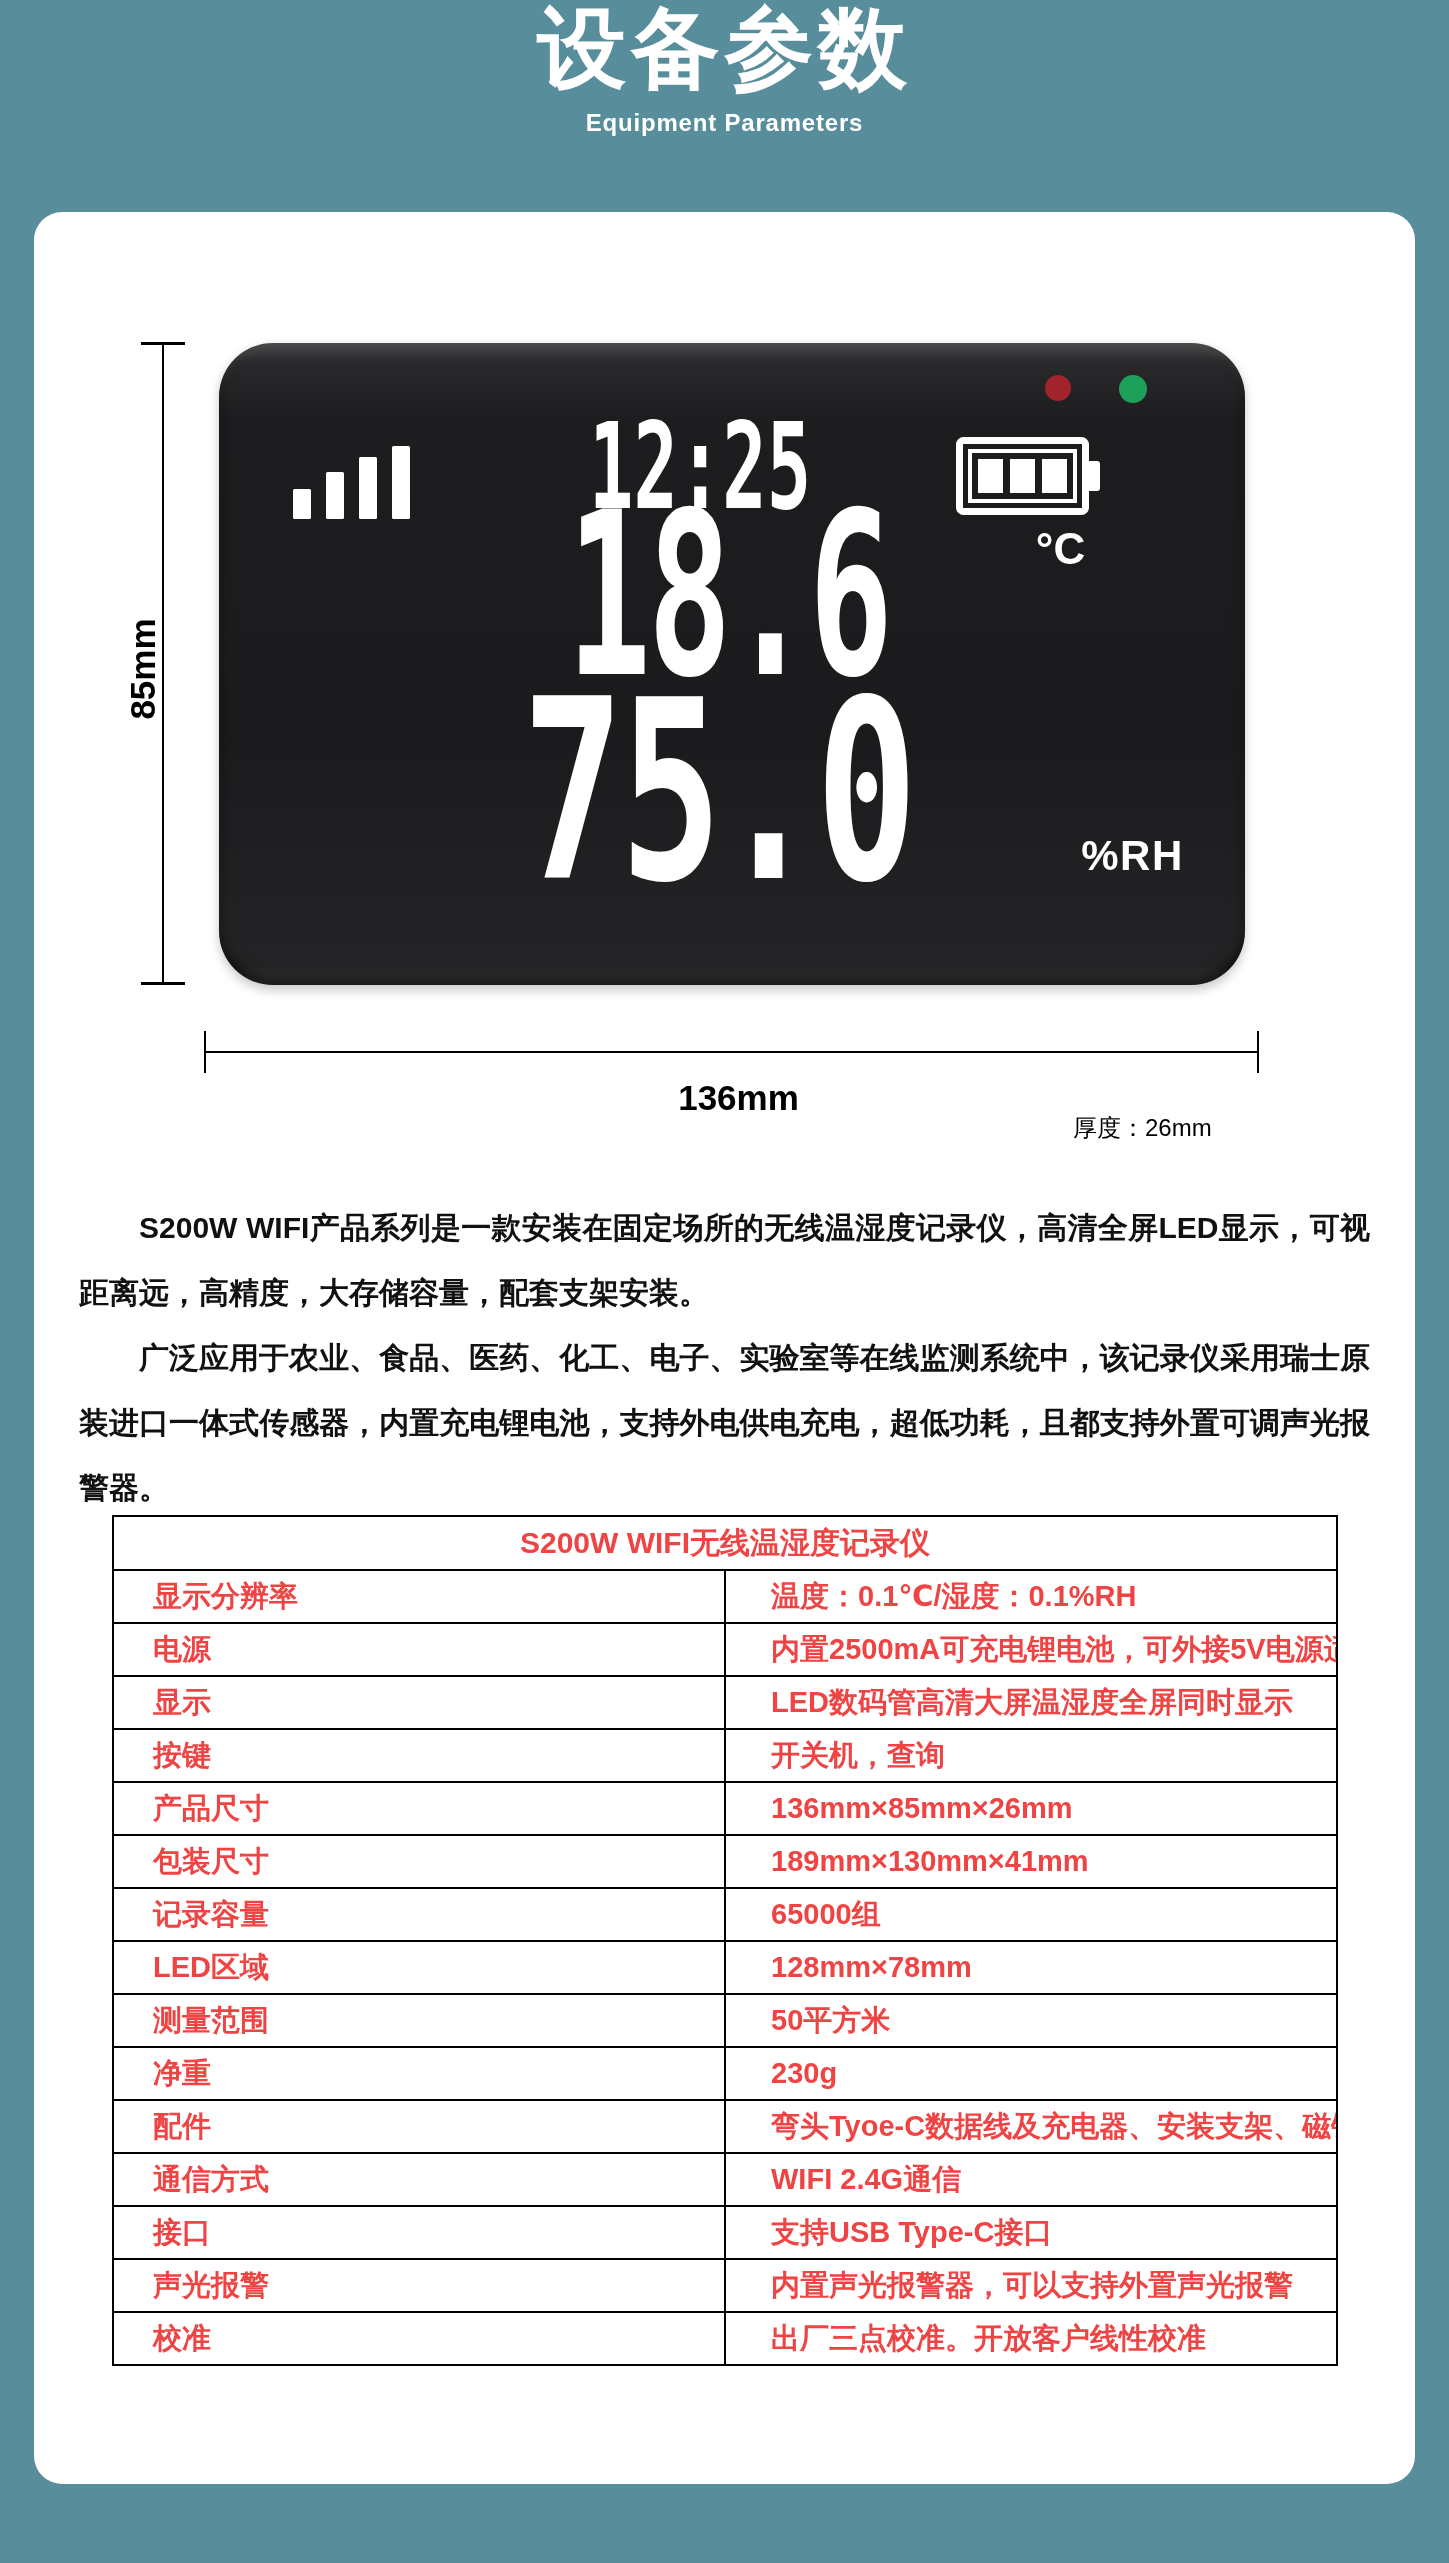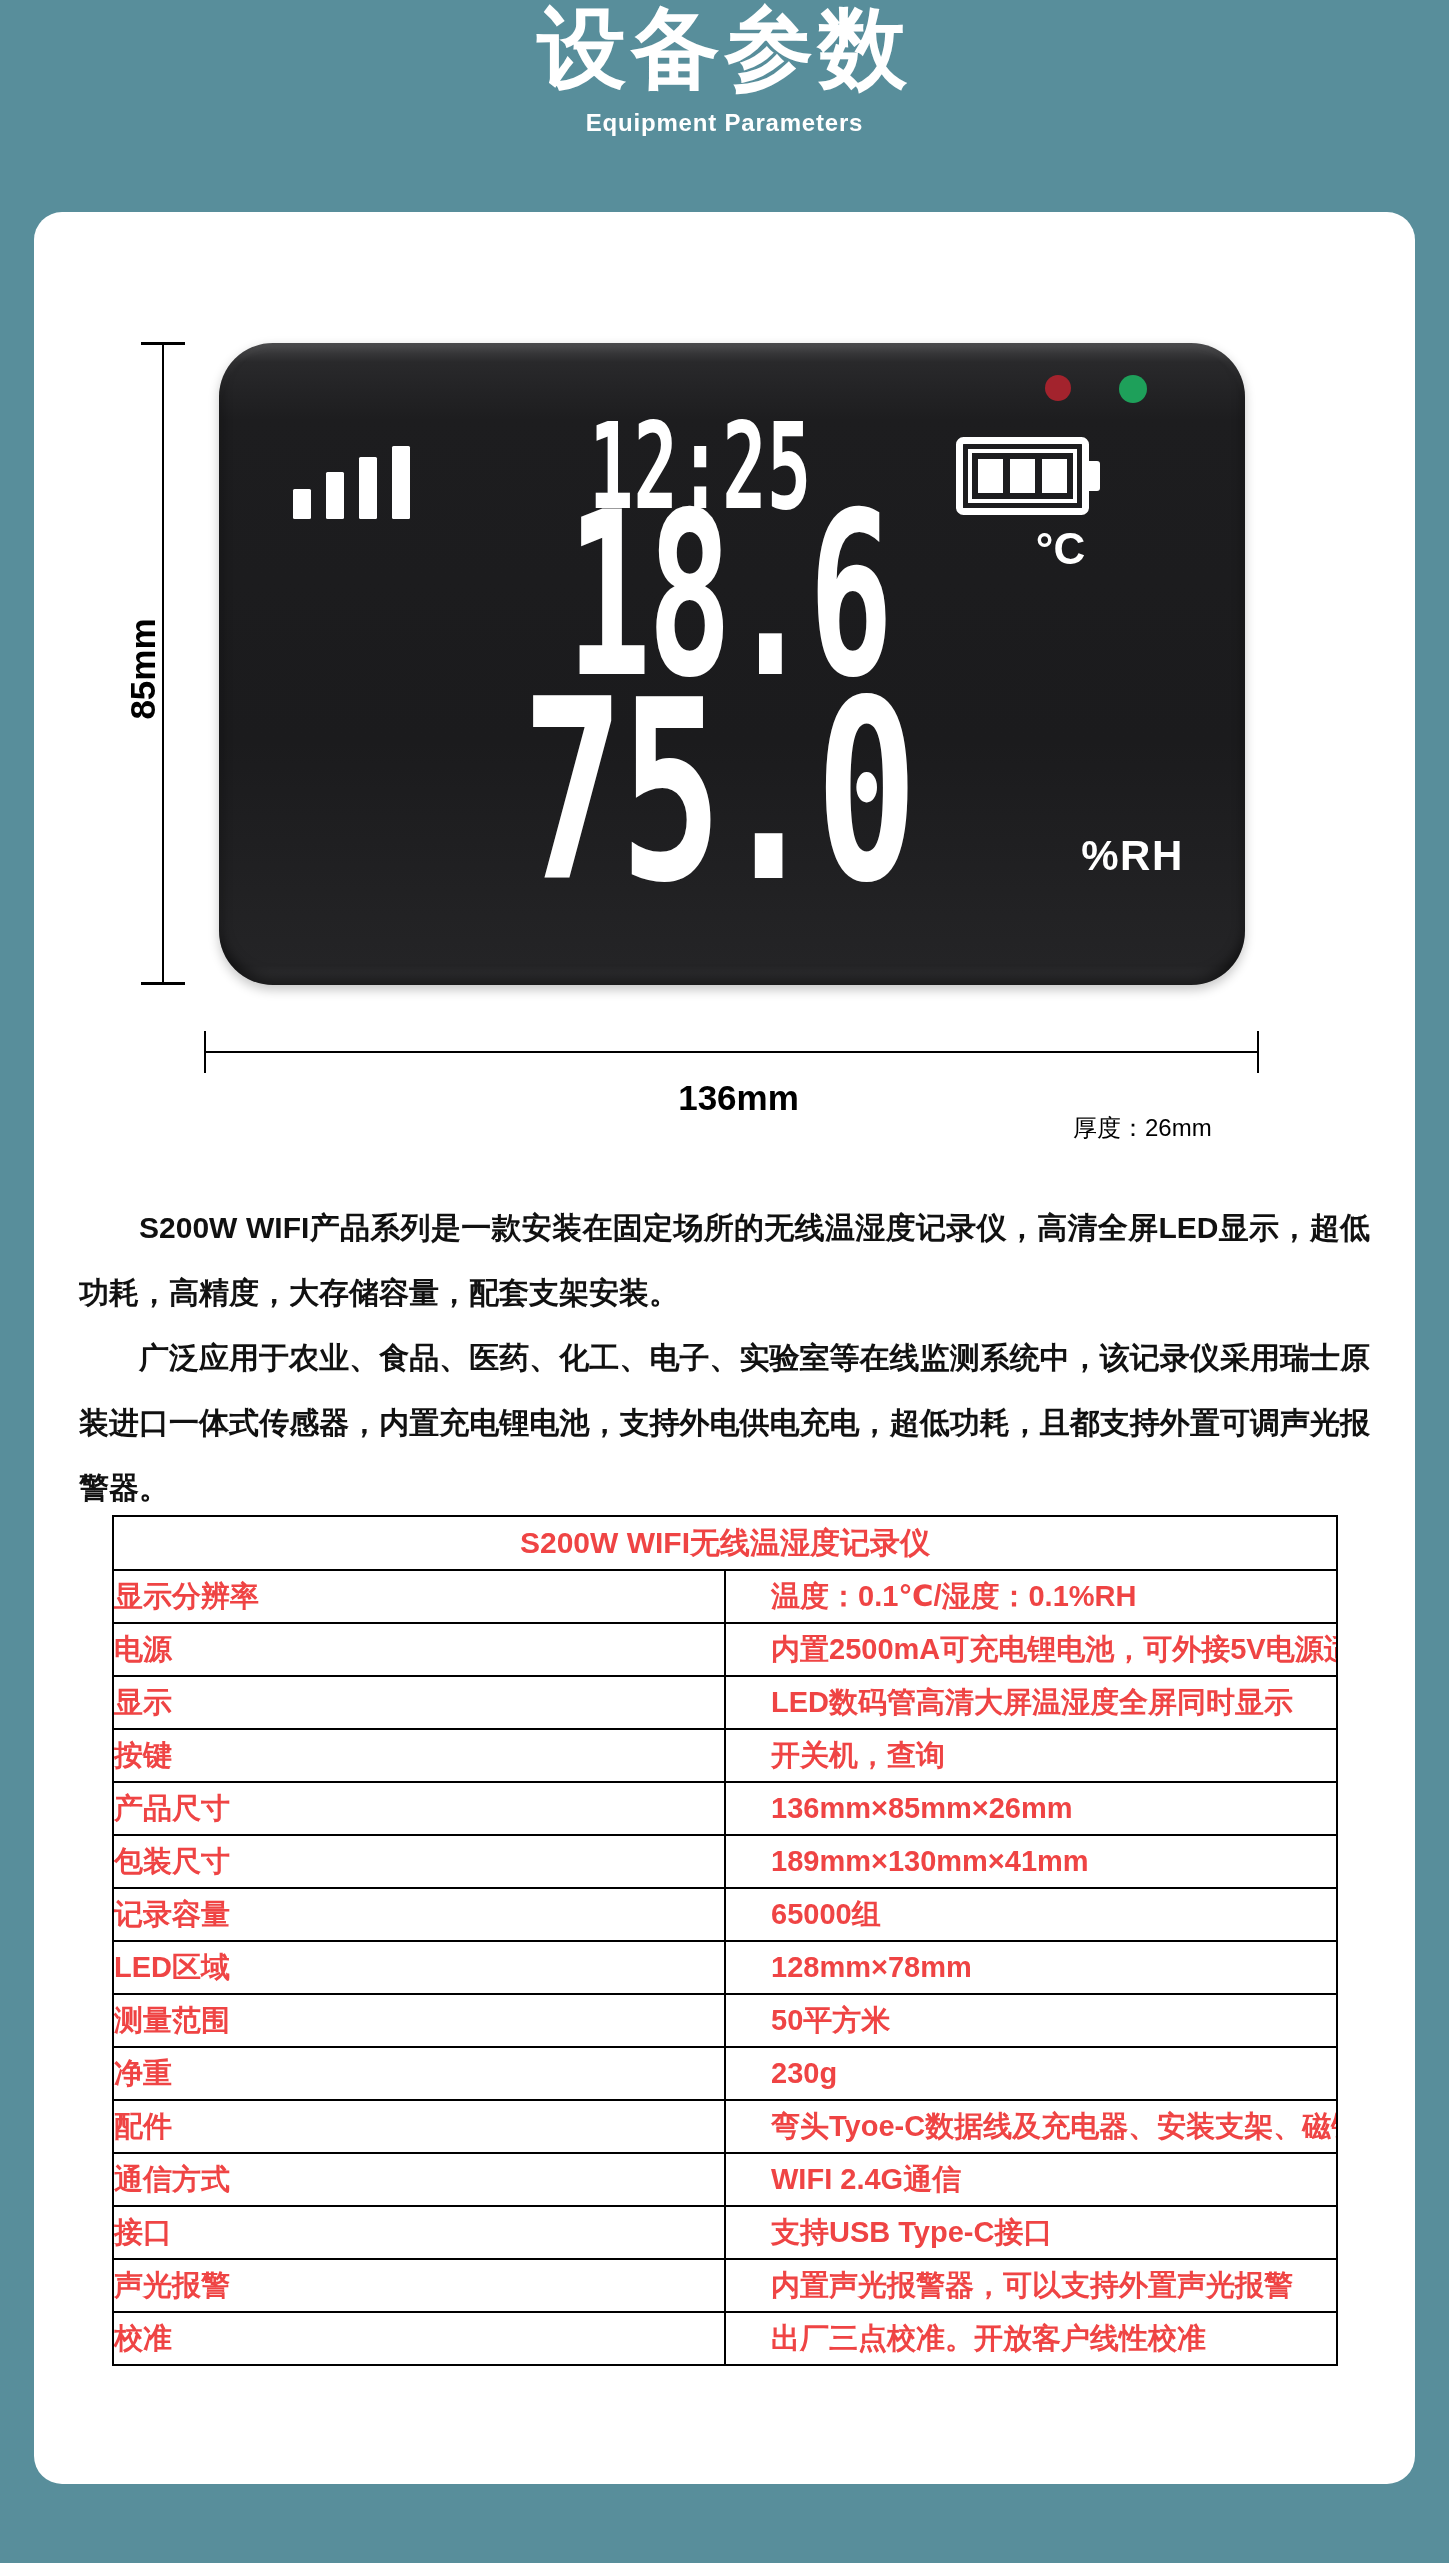--- a/index.html
+++ b/index.html
@@ -66,21 +66,21 @@
   .intro{position:absolute;left:45px;top:983px;width:1291px;color:var(--ink);
     font-size:30px;line-height:65px;font-weight:700;text-align:justify}
   .intro p{text-indent:2em}
 
   
   .spec{position:absolute;left:78px;top:1303px}
   table{border-collapse:collapse;width:1226px;table-layout:fixed;color:#ef4444}
   th,td{border:2.3px solid #000;font-weight:700}
   th{height:54px;font-size:30px;text-align:center}
   td{height:53px;font-size:29px;text-align:left;overflow:hidden;white-space:nowrap}
-  td.label{width:244px;}
+  td.label{width:244px;padding-left:39px}
   td.value{padding-left:45px}
 </style>
 </head>
 <body>
 
 <div class="page">
 
   <div class="header">
     <h1>设备参数</h1>
     <h2>Equipment Parameters</h2>
@@ -116,21 +116,21 @@
     <span class="dim vtick t"></span>
     <span class="dim vtick b"></span>
     <div class="dim-label h85">85mm</div>
     <span class="dim hline"></span>
     <span class="dim htick l"></span>
     <span class="dim htick r"></span>
     <div class="dim-label w136">136mm</div>
     <div class="dim-label thick">厚度：26mm</div>
 
     <div class="intro">
-      <p>S200W WIFI产品系列是一款安装在固定场所的无线温湿度记录仪，高清全屏LED显示，超低功耗，高精度，大存储容量，配套支架安装。</p>
+      <p>S200W WIFI产品系列是一款安装在固定场所的无线温湿度记录仪，高清全屏LED显示，可视距离远，高精度，大存储容量，配套支架安装。</p>
       <p>广泛应用于农业、食品、医药、化工、电子、实验室等在线监测系统中，该记录仪采用瑞士原装进口一体式传感器，内置充电锂电池，支持外电供电充电，超低功耗，且都支持外置可调声光报警器。</p>
     </div>
 
     <div class="spec">
       <table>
         <thead>
           <tr>
             <th colspan="2">S200W WIFI无线温湿度记录仪</th>
           </tr>
         </thead>

